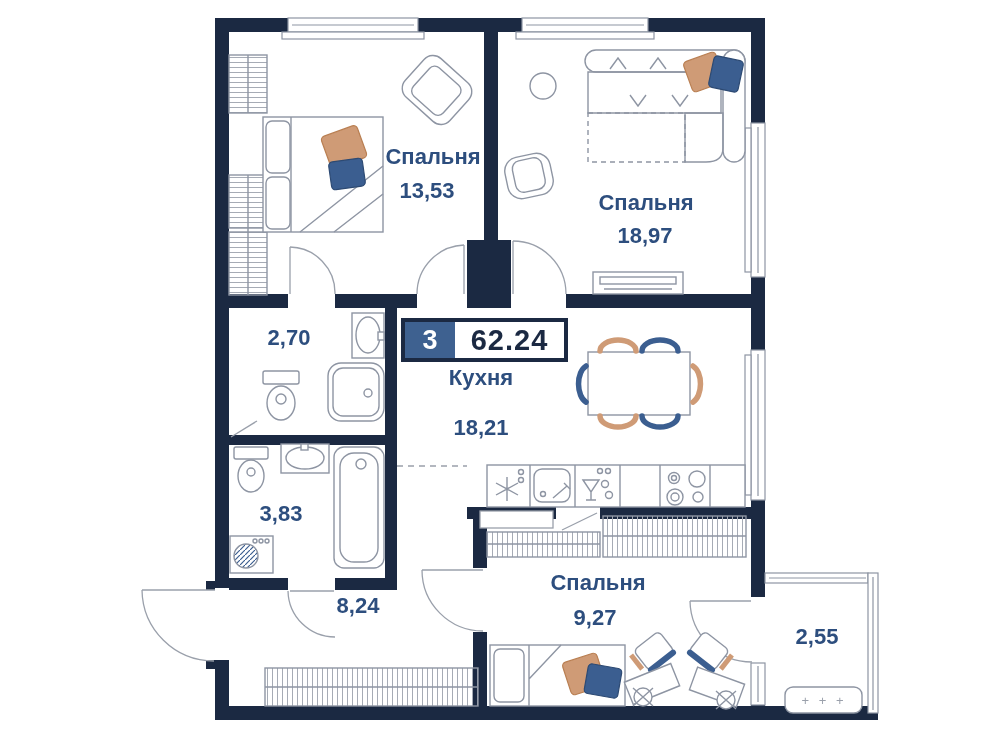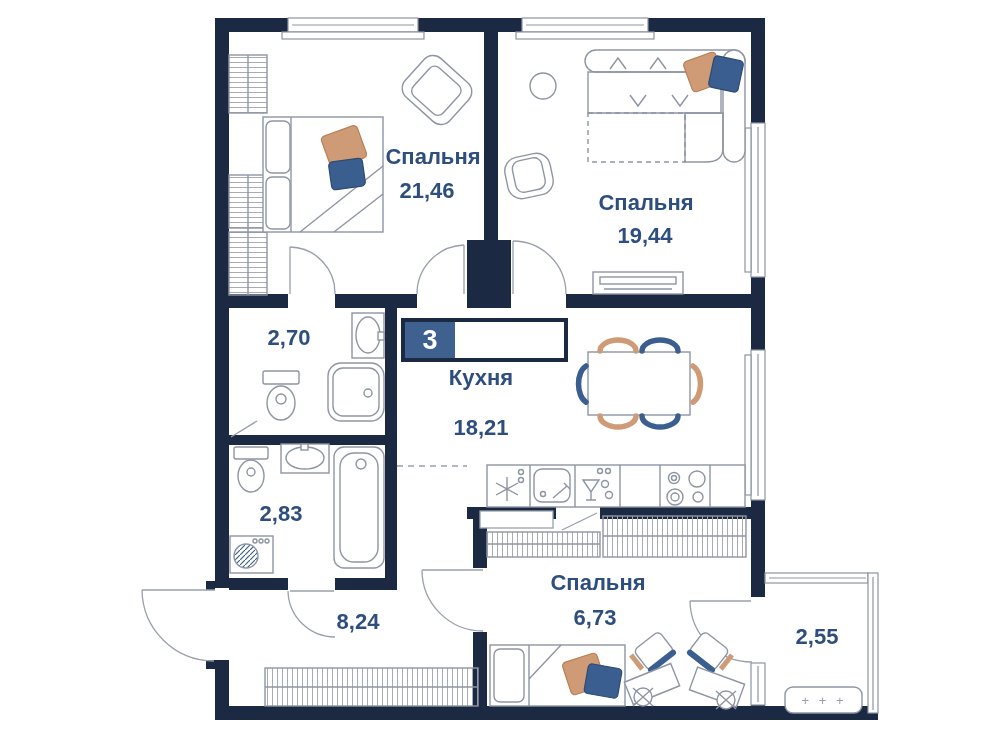--- a/index.html
+++ b/index.html
@@ -322,36 +322,37 @@
           <circle cx="267" cy="541" r="2"></circle>
       </g>
 
       <g>
         <rect x="785" y="687" width="77" height="26" rx="8" fill="#ffffff"></rect>
       </g>
     </g>
   </svg>
 
   <div class="lbl" style="left:433px;top:157px">Спальня</div>
-  <div class="lbl" style="left:427px;top:191px">21,46</div>
+  <div class="lbl" style="left:427px;top:191px">13,53</div>
 
   <div class="lbl" style="left:646px;top:203px">Спальня</div>
-  <div class="lbl" style="left:645px;top:236px">19,44</div>
+  <div class="lbl" style="left:645px;top:236px">18,97</div>
 
   <div class="lbl" style="left:481px;top:378px">Кухня</div>
   <div class="lbl" style="left:481px;top:428px">18,21</div>
 
   <div class="lbl" style="left:289px;top:338px">2,70</div>
-  <div class="lbl" style="left:281px;top:514px">2,83</div>
-  <div class="lbl" style="left:358px;top:622px">8,24</div>
+  <div class="lbl" style="left:281px;top:514px">3,83</div>
+  <div class="lbl" style="left:358px;top:606px">8,24</div>
 
   <div class="lbl" style="left:598px;top:583px">Спальня</div>
-  <div class="lbl" style="left:595px;top:618px">6,73</div>
+  <div class="lbl" style="left:595px;top:618px">9,27</div>
 
   <div class="lbl" style="left:817px;top:637px">2,55</div>
 
   <div class="planter-lbl" style="left:824px;top:700px">+ + +</div>
 
   <div class="badge">
     <div class="badge-num">3</div>
+    <div class="badge-area">62.24</div>
   </div>
 
 </div>
 
 </body></html>

